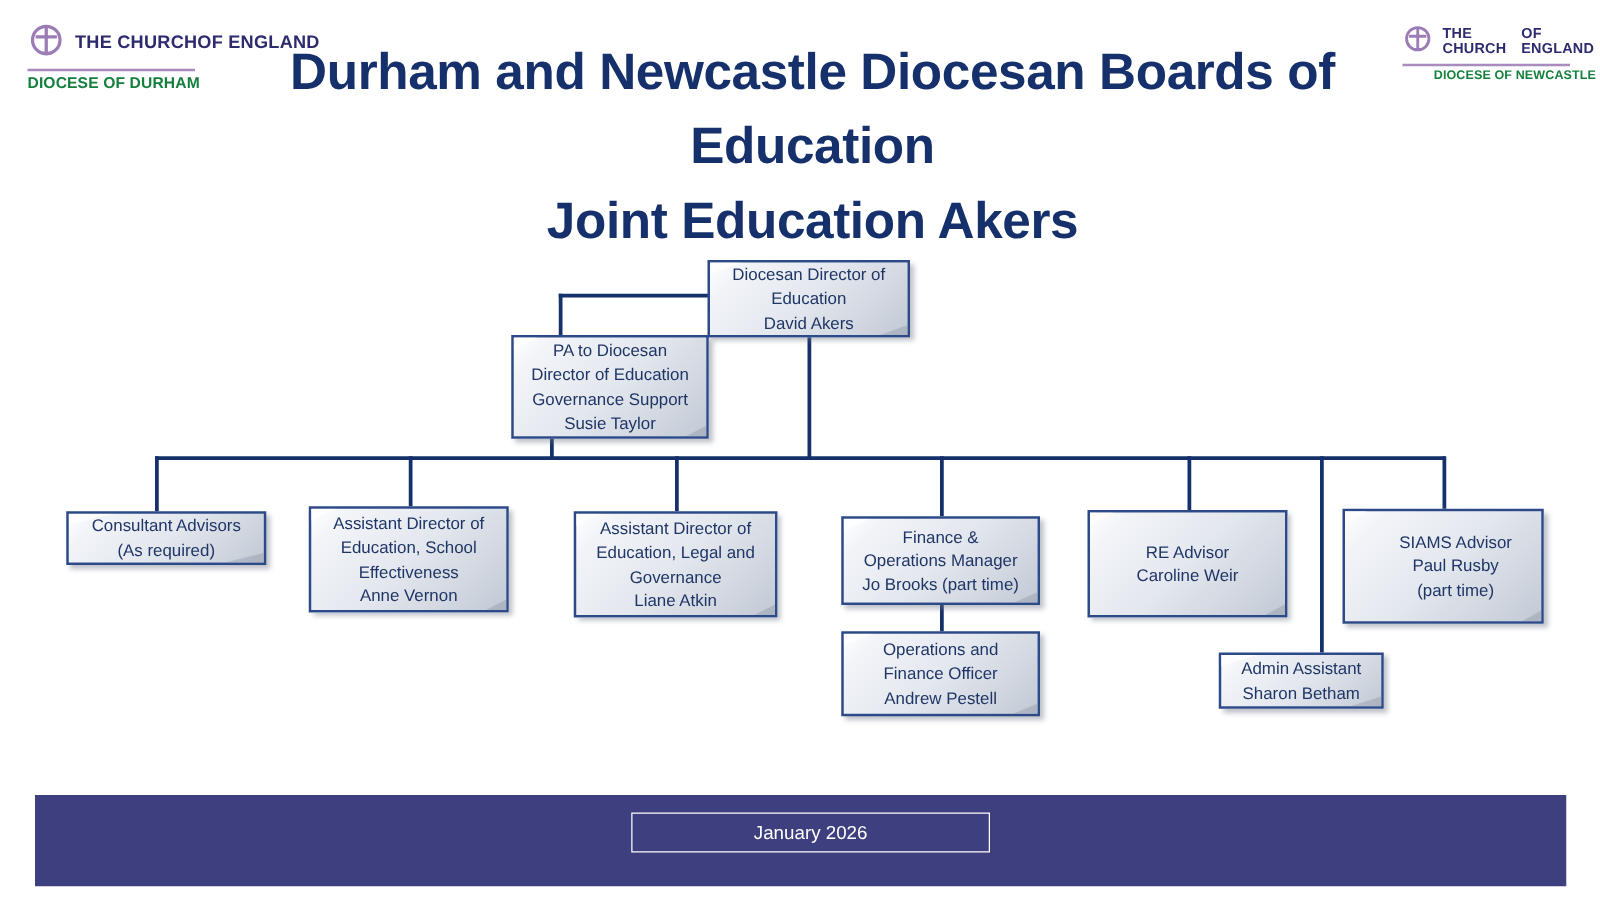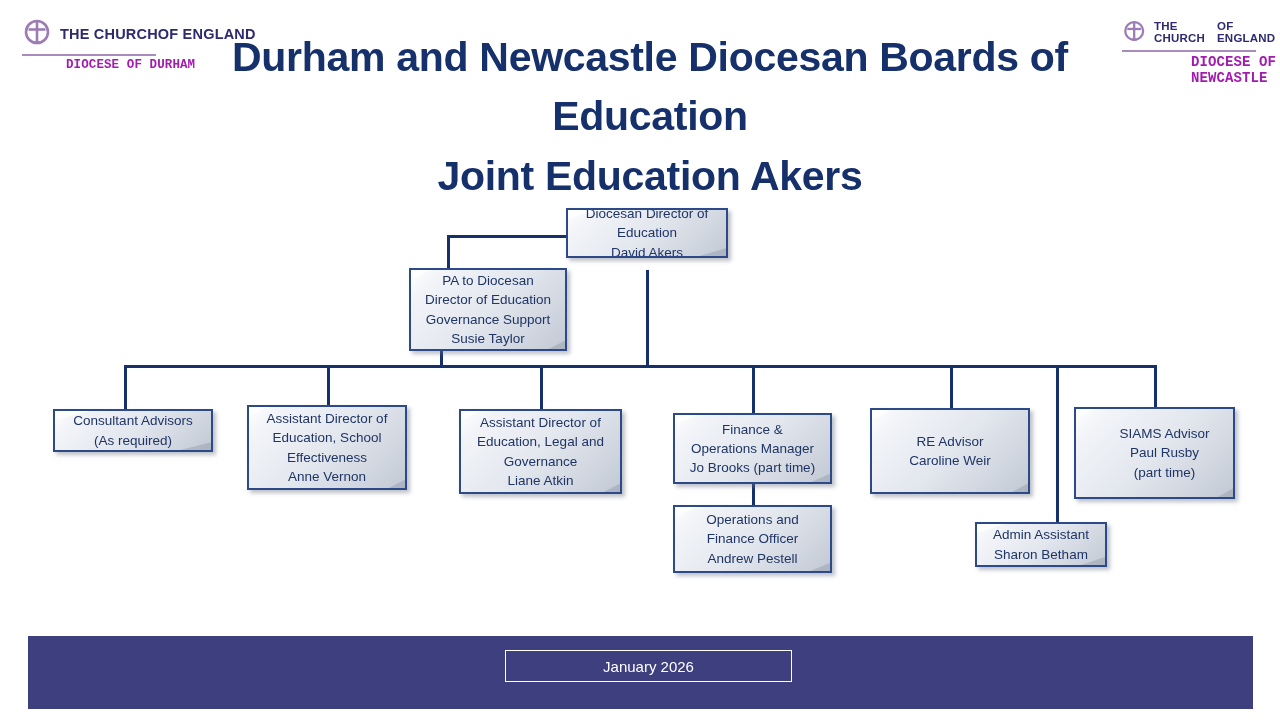--- a/index.html
+++ b/index.html
@@ -17,33 +17,32 @@
   .logo{position:absolute;display:flex;flex-direction:column;}
   .logo-top{display:flex;align-items:center;gap:6px;}
   .logo-emblem{flex:0 0 auto;}
   .logo-words{display:flex;line-height:1.02;}
   .logo-words span{
     color:#2d2a6e;font-weight:700;letter-spacing:.2px;
     font-family:"Liberation Sans", sans-serif;
   }
   .logo-rule{height:1.5px;background:#a98bbd;margin:2px 0 2px 0;}
   .logo-diocese{
-    color:#a21caf;font-weight:700;letter-spacing:.1px;
-    font-family:Liberation Mono, monospace;
-    margin-left:44px;
+    color:#15803d;font-weight:700;letter-spacing:.1px;
+    font-family:Liberation Sans, sans-serif;
   }
 
   #logo-durham{left:22px;top:16px;}
   #logo-durham .logo-words span{font-size:14.5px;}
   #logo-durham .logo-diocese{font-size:12.5px;}
   #logo-durham .logo-rule{width:134px;margin-left:0;}
 
   #logo-newcastle{left:1122px;top:18px;}
   #logo-newcastle .logo-words span{font-size:11.5px;}
-  #logo-newcastle .logo-diocese{font-size:14px;padding-left:25px;}
+  #logo-newcastle .logo-diocese{font-size:10px;padding-left:25px;}
   #logo-newcastle .logo-rule{width:134px;}
 
   
   #title{
     position:absolute;left:190px;top:28px;width:920px;
     text-align:center;
     color:#15306b;
     font-size:41px;font-weight:700;line-height:1.45;
     font-family:"Liberation Sans", sans-serif;
     letter-spacing:-0.3px;
@@ -153,21 +152,21 @@
   <div class="conn v" style="left:124px;top:365px;height:44px;"></div>
   <div class="conn v" style="left:327px;top:365px;height:40px;"></div>
   <div class="conn v" style="left:540px;top:365px;height:44px;"></div>
   <div class="conn v" style="left:752px;top:365px;height:48px;"></div>
   <div class="conn v" style="left:950px;top:365px;height:43px;"></div>
   <div class="conn v" style="left:1154px;top:365px;height:42px;"></div>
   <div class="conn v" style="left:1056px;top:365px;height:157px;"></div>
 
   <div class="conn v" style="left:752px;top:484px;height:21px;"></div>
 
-  <div class="node" id="n-dde" style="left:566px;top:208px;width:162px;height:50px;">
+  <div class="node" id="n-dde" style="left:566px;top:208px;width:162px;height:62px;">
     <span class="txt">Diocesan Director of<br>Education<br>David Akers</span>
   </div>
 
   <div class="node" id="n-pa" style="left:361px;top:268px;width:158px;height:83px;margin-left:48px;">
     <span class="txt">PA to Diocesan<br>Director of Education<br>Governance Support<br>Susie Taylor</span>
   </div>
 
   <div class="node" id="n-consultant" style="left:53px;top:409px;width:160px;height:43px;">
     <span class="txt">Consultant Advisors<br>(As required)</span>
   </div>

